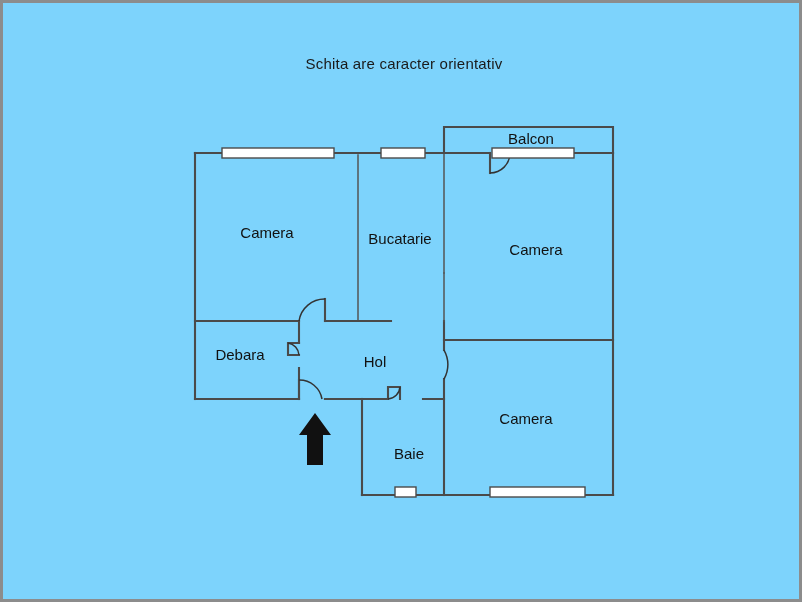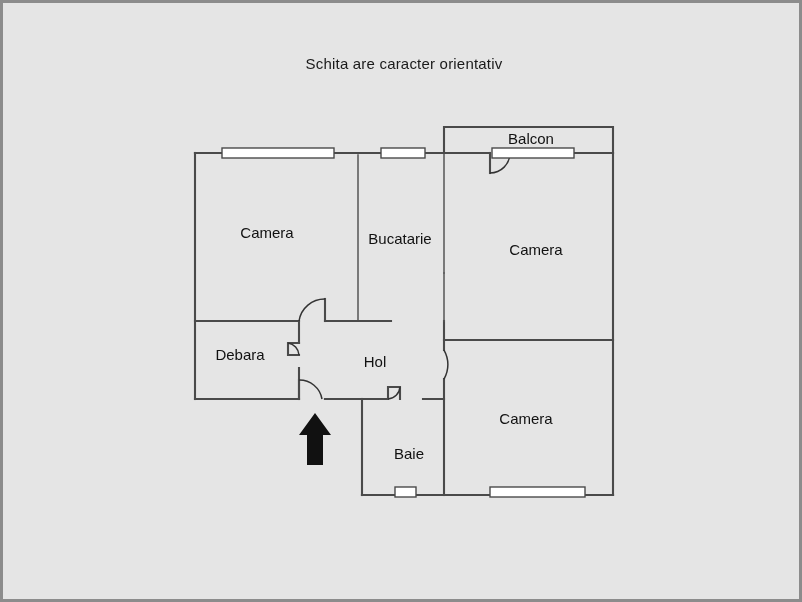--- a/index.html
+++ b/index.html
@@ -7,21 +7,21 @@
     padding: 0;
     background: #ffffff;
   }
   body {
     font-family: "Liberation Sans", sans-serif;
   }
   #page {
     position: relative;
     width: 802px;
     height: 602px;
-    background: #e5e5e5;
+    background: #7dd3fc;
     box-sizing: border-box;
     border: 3px solid #8c8c8c;
     overflow: hidden;
   }
   #plan-title {
     position: absolute;
     top: 52px;
     left: 0;
     width: 802px;
     text-align: center;

